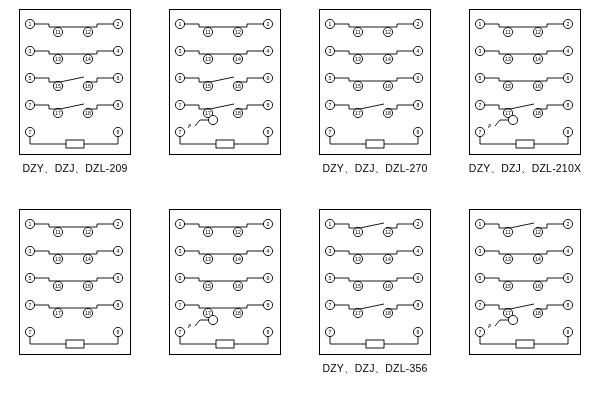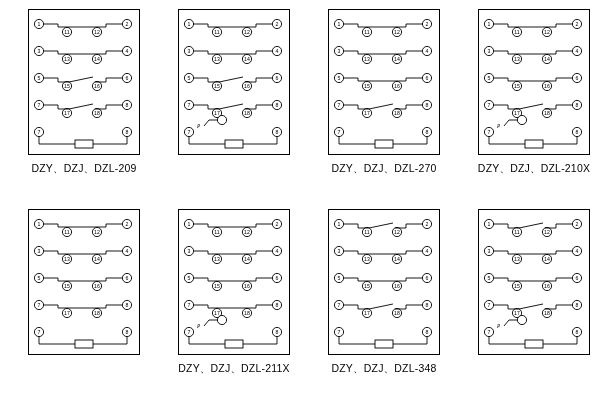--- a/index.html
+++ b/index.html
@@ -7,21 +7,21 @@
     width:600px;height:400px;
     background:#ffffff;
     font-family:"Liberation Sans", sans-serif;
     color:#000;
     overflow:hidden;
   }
   #grid{
     display:grid;
     grid-template-columns:repeat(4,150px);
     grid-template-rows:repeat(2,200px);
-    width:510px;height:400px;padding-left:9px;
+    width:510px;height:400px;
   }
   .cell{
     position:relative;
     width:150px;height:200px;
     box-sizing:border-box;
   }
   .diagram{
     position:absolute;
     left:18px; top:8px;
     width:114px; height:148px;
@@ -721,21 +721,20 @@
           </g>
           <g>
             <rect x="48" y="132" width="18" height="8" fill="#fff" stroke="#000" stroke-width="0.9"></rect>
             <line x1="12" y1="128.6" x2="12" y2="136" stroke="#000" stroke-width="0.9"></line>
             <line x1="12" y1="136" x2="48" y2="136" stroke="#000" stroke-width="0.9"></line>
             <line x1="100" y1="128.6" x2="100" y2="136" stroke="#000" stroke-width="0.9"></line>
             <line x1="66" y1="136" x2="100" y2="136" stroke="#000" stroke-width="0.9"></line>
           </g>
         </svg>
       </div>
-      <div class="caption">DZY、DZJ、DZL-211X</div>
     </div>
     <div class="cell">
       <div class="diagram">
         <svg width="114" height="148" viewBox="0 0 114 148">
           <rect x="1.5" y="1.5" width="111" height="145" fill="#ffffff" stroke="#000000" stroke-width="1"></rect>
           <g>
             <circle cx="12" cy="16" r="4.6" fill="#fff" stroke="#000" stroke-width="0.9"></circle>
             <text x="12" y="18.4" text-anchor="middle" font-size="5.2" font-family="&quot;Liberation Sans&quot;, sans-serif" fill="#000">1</text>
           </g>
           <g>
@@ -834,21 +833,21 @@
           </g>
           <g>
             <rect x="48" y="132" width="18" height="8" fill="#fff" stroke="#000" stroke-width="0.9"></rect>
             <line x1="12" y1="128.6" x2="12" y2="136" stroke="#000" stroke-width="0.9"></line>
             <line x1="12" y1="136" x2="48" y2="136" stroke="#000" stroke-width="0.9"></line>
             <line x1="100" y1="128.6" x2="100" y2="136" stroke="#000" stroke-width="0.9"></line>
             <line x1="66" y1="136" x2="100" y2="136" stroke="#000" stroke-width="0.9"></line>
           </g>
         </svg>
       </div>
-      <div class="caption">DZY、DZJ、DZL-348</div>
+      <div class="caption">DZY、DZJ、DZL-356</div>
     </div>
     <div class="cell">
       <div class="diagram">
         <svg width="114" height="148" viewBox="0 0 114 148">
           <rect x="1.5" y="1.5" width="111" height="145" fill="#ffffff" stroke="#000000" stroke-width="1"></rect>
           <g>
             <circle cx="12" cy="16" r="4.6" fill="#fff" stroke="#000" stroke-width="0.9"></circle>
             <text x="12" y="18.4" text-anchor="middle" font-size="5.2" font-family="&quot;Liberation Sans&quot;, sans-serif" fill="#000">1</text>
           </g>
           <g>

